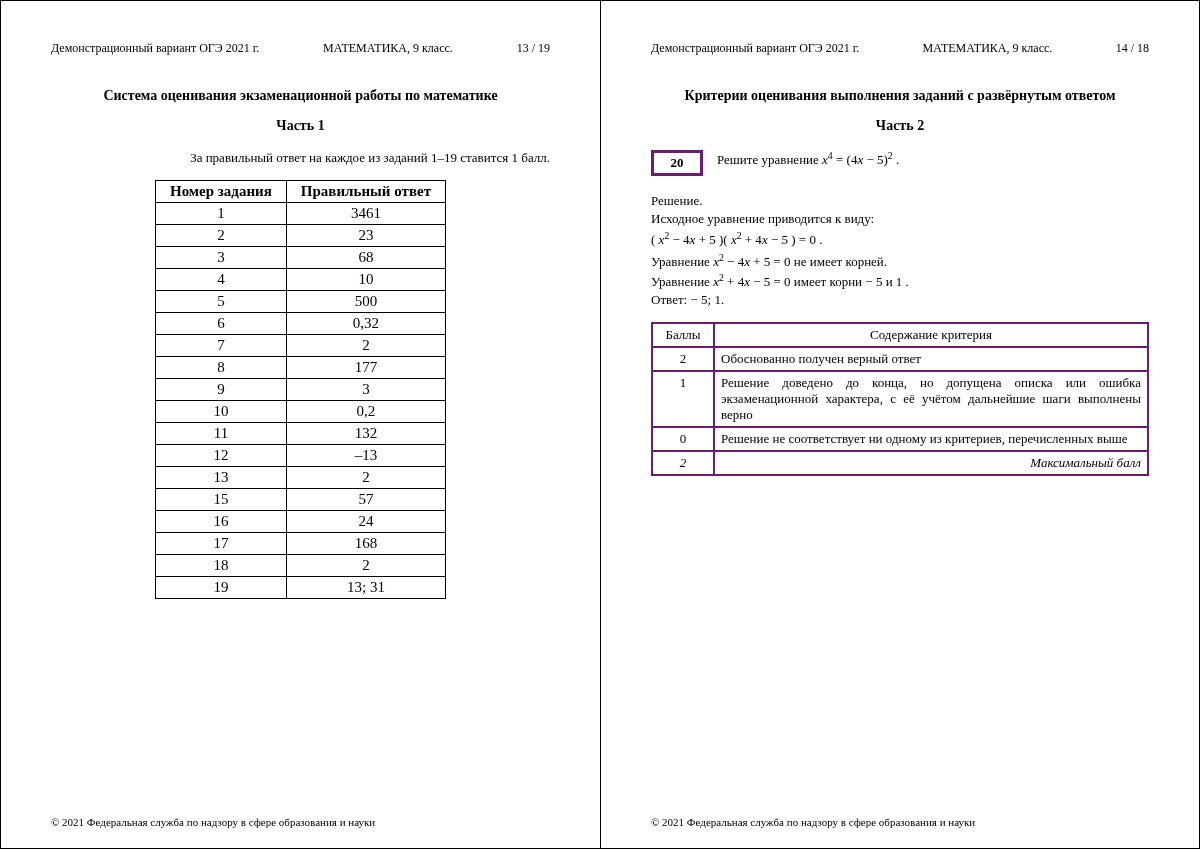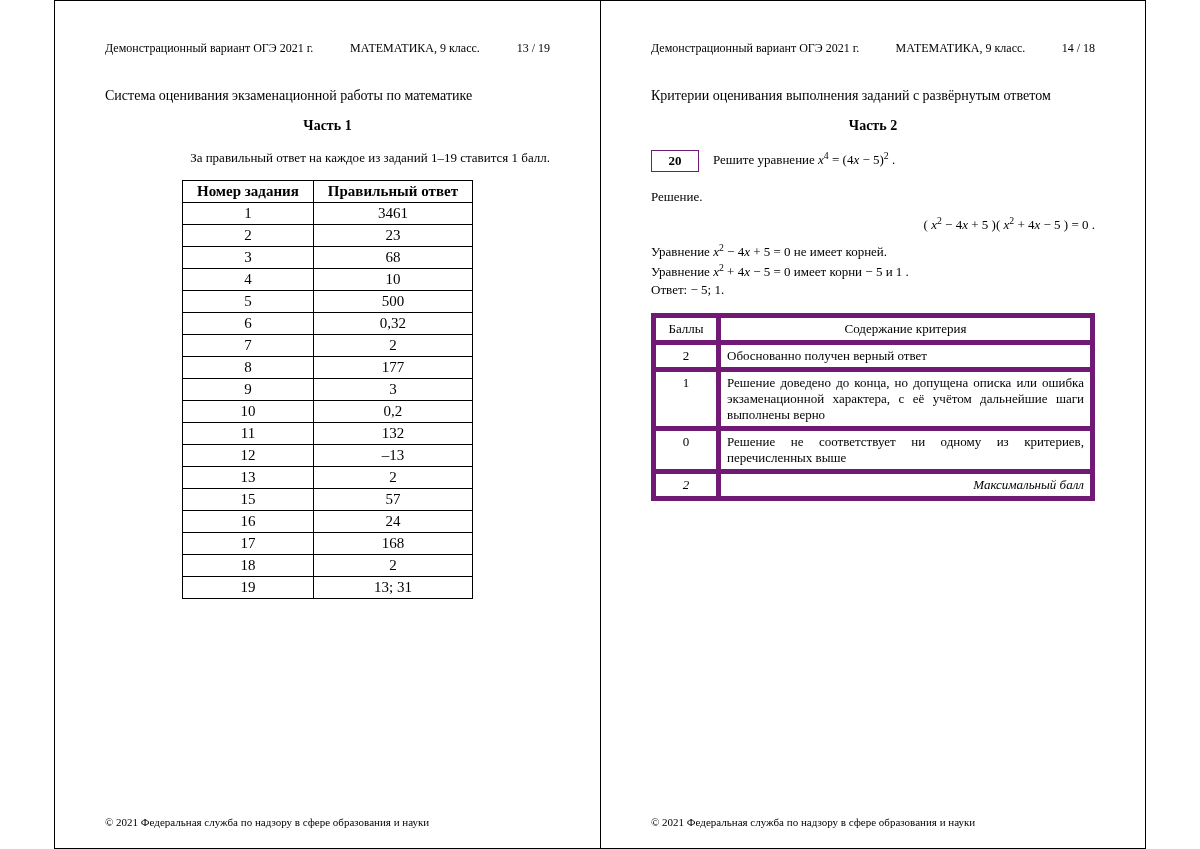--- a/index.html
+++ b/index.html
@@ -4,21 +4,21 @@
 <style>
   body {
     margin: 0; padding: 0;
     background: #fff;
     font-family: "Times New Roman", Times, serif;
     color: #000;
     font-size: 13px;
   }
   .spread {
     display: flex;
-    width: 1092px; height: 849px;
+    width: 1200px; height: 849px;
     margin: 0 auto;
     box-sizing: border-box;
     border: 1px solid #000;
   }
   .page {
     width: 50%;
     height: 100%;
     box-sizing: border-box;
     padding: 40px 50px 20px 50px;
     position: relative;
@@ -26,21 +26,21 @@
     flex-direction: column;
   }
   .page + .page { border-left: 1px solid #000; }
   .running-head {
     display: flex;
     justify-content: space-between;
     font-size: 12px;
     margin-bottom: 26px;
   }
   .running-head .rh-mid { text-align: center; }
-  h2 { font-size: 14px; font-weight: normal; text-align: left; margin: 6px 0 10px 0; }
+  h2 { font-size: 14px; font-weight: bold; text-align: center; margin: 6px 0 10px 0; }
   h3 { font-size: 14px; font-weight: bold; text-align: center; margin: 4px 0 16px 0; }
   .intro { text-align: right; margin: 0 0 14px 0; font-size: 13px; }
   table.answers {
     border-collapse: collapse;
     margin: 0 auto;
     font-size: 15px;
   }
   table.answers th, table.answers td {
     border: 1px solid #000;
     padding: 2px 14px;
@@ -49,37 +49,37 @@
   table.answers th { font-weight: bold; }
   .footer {
     margin-top: auto;
     text-align: left;
     font-size: 11px;
     padding-top: 30px;
   }
   
   .task-row { display: flex; align-items: flex-start; gap: 14px; margin-bottom: 16px; }
   .task-num {
-    border: 1px solid #701a75;
+    border: 3px solid #701a75;
     padding: 2px 10px;
     font-weight: bold;
     font-size: 13px;
     min-width: 26px; text-align: center;
   }
   .task-text { font-size: 13px; }
   .solution { font-size: 13px; line-height: 1.35; }
-  .solution .eq-center { text-align: right; margin: 8px 0; }
+  .solution .eq-center { text-align: left; margin: 2px 0; }
   table.rubric {
     border-collapse: collapse;
     width: 100%;
     font-size: 13px;
     margin-top: 14px;
   }
   table.rubric th, table.rubric td {
-    border: 5px solid #701a75;
+    border: 2px solid #701a75;
     padding: 3px 6px;
     vertical-align: top;
   }
   table.rubric th { text-align: center; font-weight: normal; }
   table.rubric td.pts { text-align: center; width: 48px; }
   table.rubric td.justify { text-align: justify; margin-top: 22px; }
   table.rubric td.max-label { text-align: right; font-style: italic; }
   table.rubric td.max-pts { text-align: center; font-style: italic; }
   sup { font-size: 0.75em; }
 </style>
@@ -195,20 +195,21 @@
 
     <div class="task-row">
       <div class="task-num">20</div>
       <div class="task-text">
         <span>Решите уравнение </span><i>x</i><sup>4</sup> = (4<i>x</i> − 5)<sup>2</sup><span> .</span>
       </div>
     </div>
 
     <div class="solution">
       <div>Решение.</div>
+      <div>Исходное уравнение приводится к виду:</div>
       <div class="eq-center">
         ( <i>x</i><sup>2</sup> − 4<i>x</i> + 5 )( <i>x</i><sup>2</sup> + 4<i>x</i> − 5 ) = 0 .
       </div>
       <div>
         <span>Уравнение </span><i>x</i><sup>2</sup> − 4<i>x</i> + 5 = 0<span> не имеет корней.</span>
       </div>
       <div>
         <span>Уравнение </span><i>x</i><sup>2</sup> + 4<i>x</i> − 5 = 0<span> имеет корни − 5 и 1 .</span>
       </div>
       <div>Ответ:  − 5; 1.</div>

